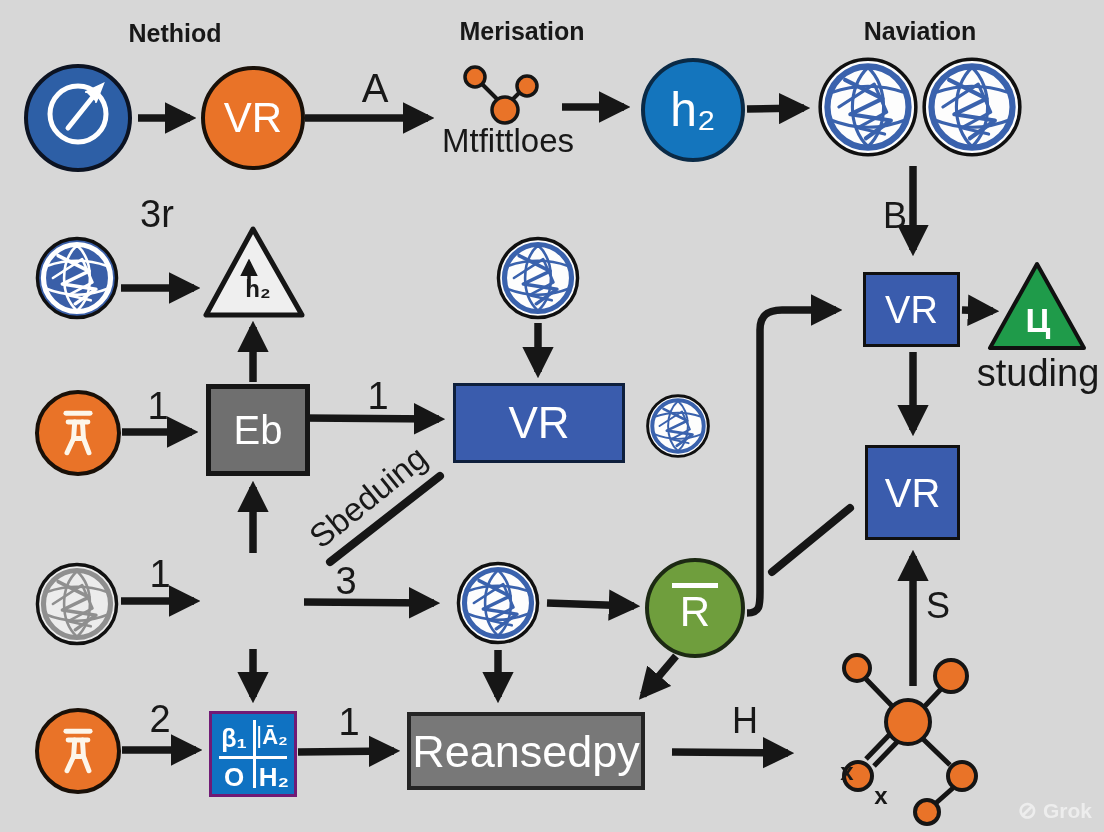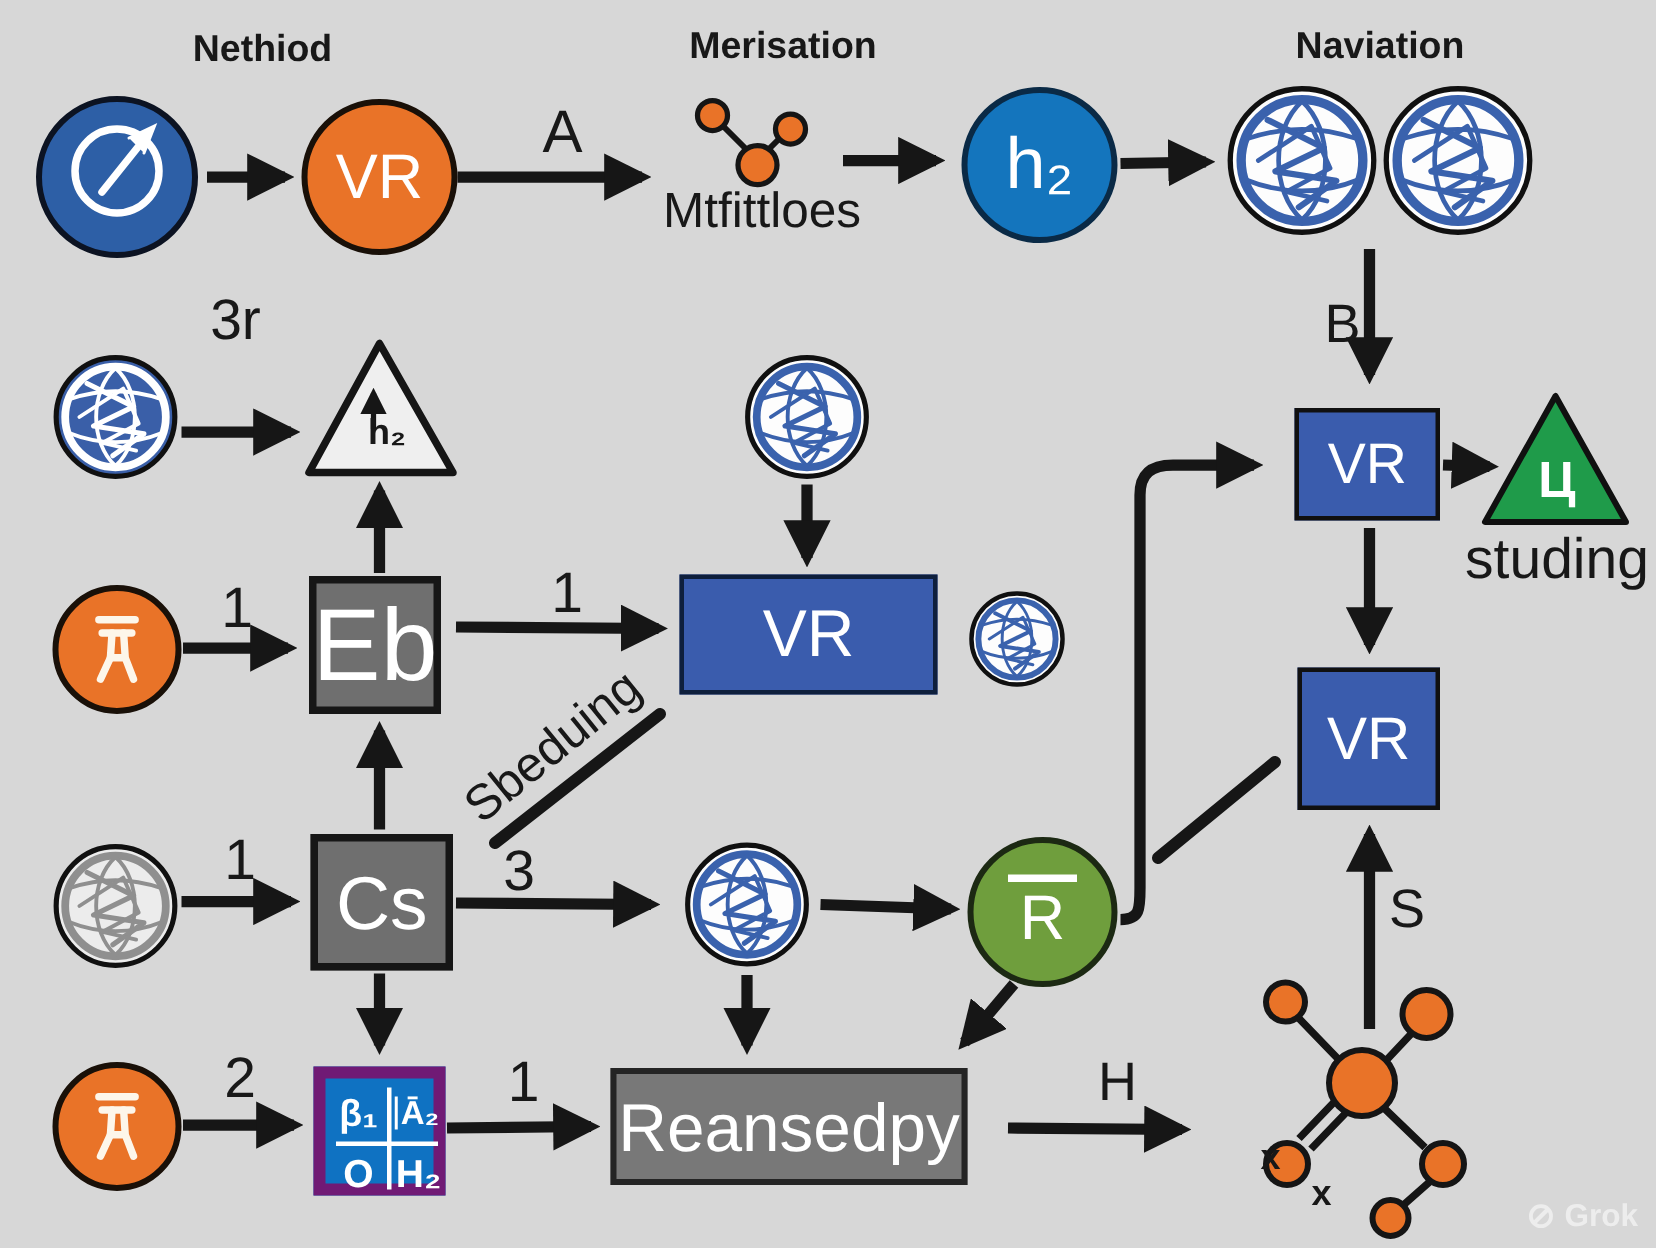--- a/index.html
+++ b/index.html
@@ -152,52 +152,49 @@
   </svg>
 
   <div class="node circle orange-c" style="left:201px; top:66px; width:104px; height:104px; font-size:42px;">
     <span>VR</span>
   </div>
 
   <div class="node circle" style="left:641px; top:58px; width:104px; height:104px; background:#1475bd; border:4px solid #0a2a46; font-size:48px;">
     <span>h₂</span>
   </div>
 
-  <div class="node graysq" style="left:206px; top:384px; width:88px; height:92px; font-size:68px;">
+  <div class="node graysq" style="left:206px; top:384px; width:104px; height:92px; font-size:40px;">
     <span>Eb</span>
   </div>
 
   <div class="node royal" style="left:453px; top:383px; width:172px; height:80px; font-size:44px;">
     <span>VR</span>
   </div>
 
-  <div class="node graysq" style="left:207px; top:556px; width:95px; height:91px; font-size:50px;">
-    <span>Cs</span>
-  </div>
 
   <div class="node circle" style="left:645px; top:558px; width:100px; height:100px; background:#6f9e3d; border:4px solid #1c2913;">
     <div class="overbar-wrap">
       <div class="bar"></div>
       <span style="font-size:42px;">R</span>
     </div>
   </div>
 
   <div class="node royal" style="left:863px; top:272px; width:97px; height:75px; font-size:38px; border-color:#101010;">
     <span>VR</span>
   </div>
 
   <div class="node royal" style="left:865px; top:445px; width:95px; height:95px; font-size:40px; border-color:#101010;">
     <span>VR</span>
   </div>
 
   <div class="node" style="left:407px; top:712px; width:238px; height:78px; background:#787878; border:4px solid #242424; font-size:45px;">
     <span>Reansedpy</span>
   </div>
 
-  <div class="node" style="left:209px; top:711px; width:88px; height:86px; background:#0f72c2; border:8px solid #701a75;">
+  <div class="node" style="left:209px; top:711px; width:88px; height:86px; background:#0f72c2; border:3px solid #701a75;">
     <div style="position:absolute; left:41px; top:6px; width:3px; height:68px; background:#fff;"></div>
     <div style="position:absolute; left:7px; top:42px; width:68px; height:3px; background:#fff;"></div>
     <span class="fm-cell" style="left:22px; top:24px; font-size:25px;">β₁</span>
     <span class="fm-cell" style="left:61px; top:23px; font-size:22px; border-left:2px solid #fff; padding-left:2px;">Ā₂</span>
     <span class="fm-cell" style="left:22px; top:63px; font-size:26px;">O</span>
     <span class="fm-cell" style="left:62px; top:63px; font-size:26px;">H₂</span>
   </div>
 
   <div class="node circle orange-c" style="left:35px; top:390px; width:86px; height:86px;">
     <svg width="44" height="56" viewBox="0 0 40 50">

